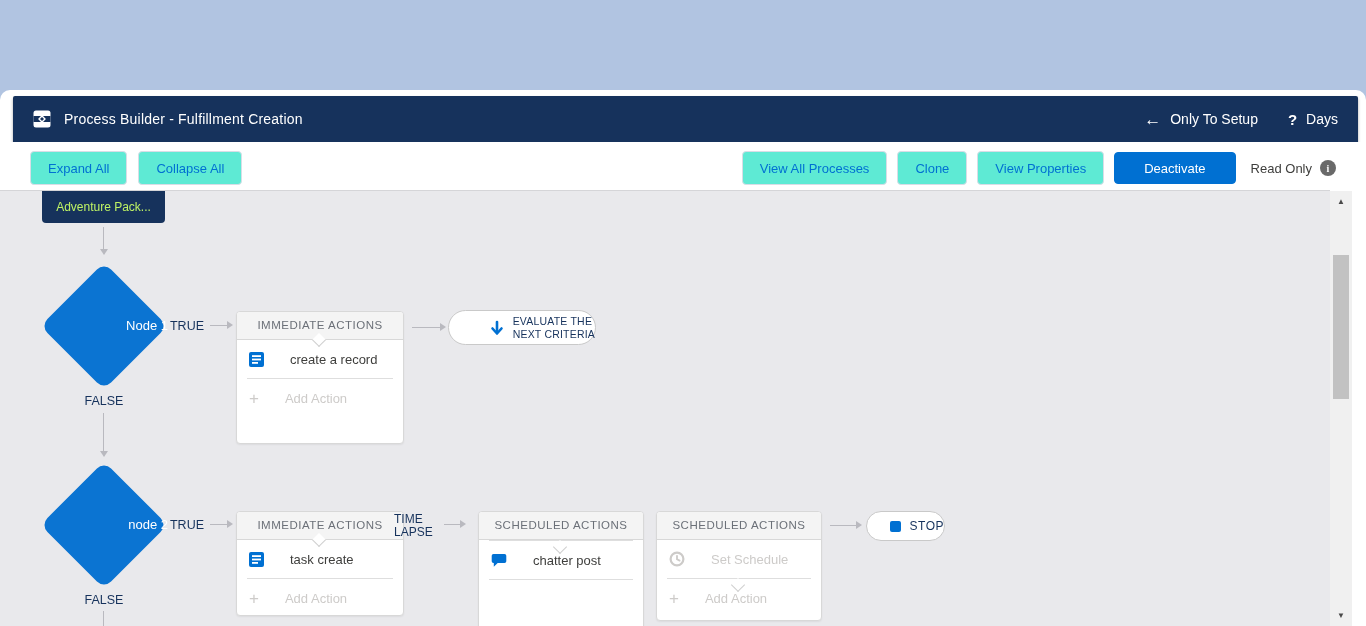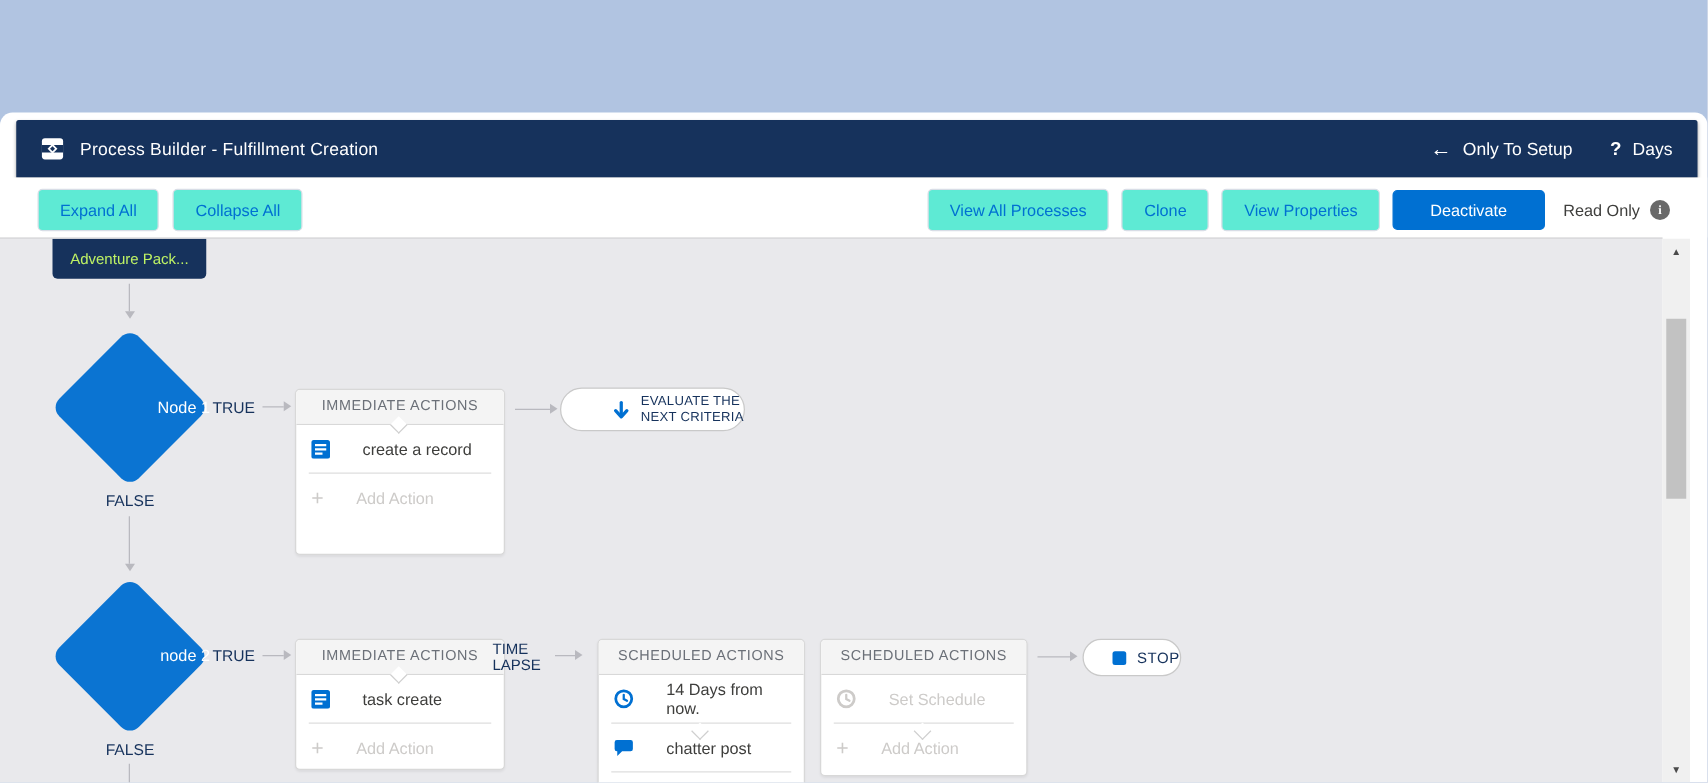--- a/index.html
+++ b/index.html
@@ -225,29 +225,20 @@
     <span>TIME</span><br>
     <span>LAPSE</span>
   </div>
   <div class="hline" style="left:444px; top:333px; width:16px;"></div>
   <div class="ah-r" style="left:460px; top:329px;"></div>
 
   <div class="abox" style="left:478px; top:320px; width:166px; height:150px;">
     <div class="abox-header">
       <span>SCHEDULED ACTIONS</span>
     </div>
-    <div class="arow">
-      <span>
-        <svg width="16" height="16" viewBox="0 0 16 16">
-          <circle cx="8" cy="8" r="6.4" fill="none" stroke="#0070d2" stroke-width="2.2"></circle>
-          <path d="M8 4.8 V8.2 L10.6 9.6" fill="none" stroke="#0070d2" stroke-width="1.8" stroke-linecap="round"></path>
-        </svg>
-      </span>
-      <span>14 Days from now.</span>
-    </div>
     <div class="divider">
       <span class="notch" style="bottom:-11px;"></span>
     </div>
     <div class="arow">
       <span>
         <svg width="16" height="15" viewBox="0 0 16 15">
           <path d="M2.5 1 h11 a1.8 1.8 0 0 1 1.8 1.8 v5.4 a1.8 1.8 0 0 1 -1.8 1.8 h-6.8 l-3.9 3.8 v-3.8 h-0.3 a1.8 1.8 0 0 1 -1.8 -1.8 v-5.4 A1.8 1.8 0 0 1 2.5 1 z" fill="#0070d2"></path>
         </svg>
       </span>
       <span>chatter post</span>

